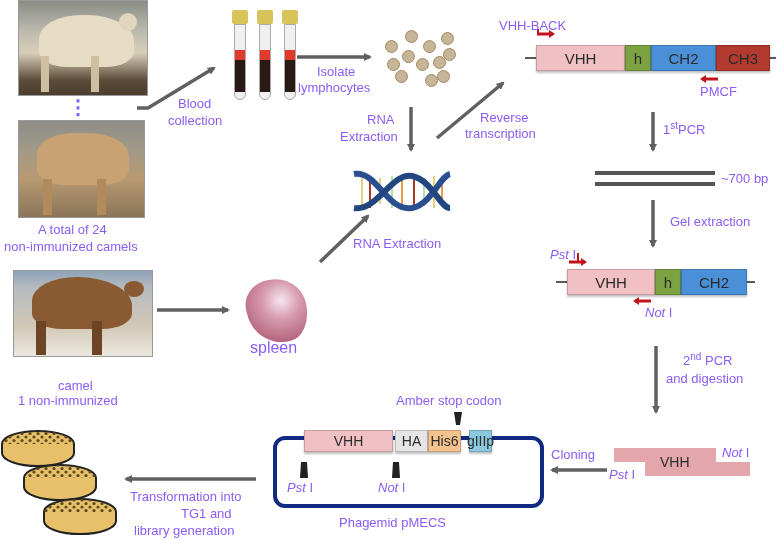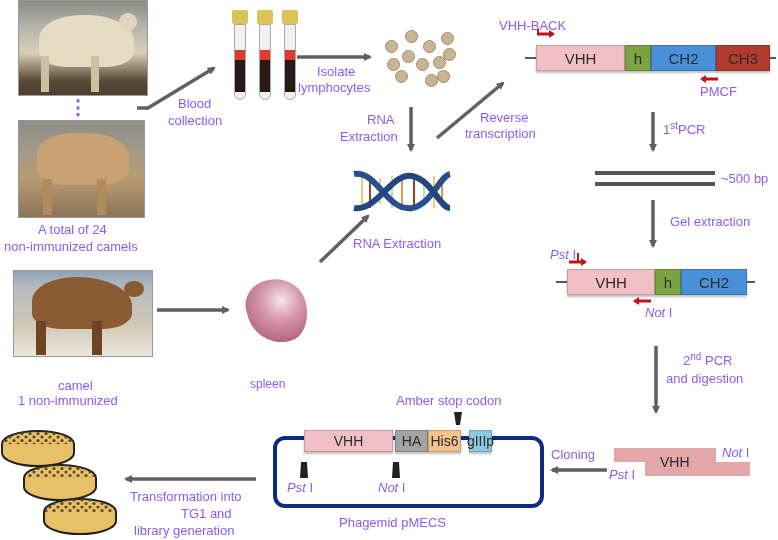--- a/index.html
+++ b/index.html
@@ -146,38 +146,38 @@
     <line x1="72" y1="10" x2="72" y2="38" stroke="#b8dcb0"></line>
     <line x1="82" y1="8" x2="82" y2="40" stroke="#e6d17a"></line>
     <line x1="90" y1="10" x2="90" y2="38" stroke="#e89a4a"></line>
   </g>
   <path d="M2,6 C25,2 35,44 60,40 C80,36 88,8 98,6" stroke="#2a4f8f" stroke-width="6" fill="none"></path>
   <path d="M2,40 C25,44 40,4 60,8 C80,12 88,40 98,40" stroke="#22467f" stroke-width="6" fill="none"></path>
 </svg>
 <div class="lbl" style="left:353px;top:236px;">RNA Extraction</div>
 
 <div class="abs" style="left:247px;top:279px;width:60px;height:64px;border-radius:45% 55% 40% 60% / 40% 50% 55% 60%;background:radial-gradient(circle at 60% 35%,#f5e6ee 0%,#d699ad 35%,#a8546e 90%);transform:rotate(-12deg);"></div>
-<div class="lbl" style="left:250px;top:377px;font-size:12px;">spleen</div>
+<div class="lbl" style="left:250px;top:340px;font-size:16px;">spleen</div>
 
 <div class="lbl" style="left:480px;top:110px;">Reverse</div>
 <div class="lbl" style="left:465px;top:126px;">transcription</div>
 
 <div class="lbl" style="left:499px;top:18px;">VHH-BACK</div>
 <div class="abs" style="left:536px;top:45px;width:238px;height:26px;">
   <div class="seg" style="left:0;width:89px;background:#f1c0c4;">VHH</div>
   <div class="seg" style="left:89px;width:26px;background:#7ca341;">h</div>
   <div class="seg" style="left:115px;width:65px;background:#4a90d9;">CH2</div>
   <div class="seg" style="left:180px;width:54px;background:#b33a2e;">CH3</div>
 </div>
 <div class="lbl" style="left:700px;top:84px;">PMCF</div>
 
 <div class="lbl" style="left:663px;top:118px;text-align:right;">
   <span>1</span><sup style="font-size:10px;">st</sup><span>PCR</span>
 </div>
-<div class="lbl" style="left:721px;top:171px;">~500 bp</div>
+<div class="lbl" style="left:721px;top:171px;">~700 bp</div>
 <div class="lbl" style="left:670px;top:214px;">Gel extraction</div>
 
 <div class="lbl" style="left:550px;top:247px;">
   <span class="it">Pst</span><span> I</span>
 </div>
 <div class="abs" style="left:567px;top:269px;width:180px;height:26px;">
   <div class="seg" style="left:0;width:88px;background:#f1c0c4;">VHH</div>
   <div class="seg" style="left:88px;width:26px;background:#7ca341;">h</div>
   <div class="seg" style="left:114px;width:66px;background:#4a90d9;">CH2</div>
 </div>
@@ -197,21 +197,21 @@
   <span class="it">Not</span><span> I</span>
 </div>
 <div class="lbl" style="left:609px;top:467px;">
   <span class="it">Pst</span><span> I</span>
 </div>
 <div class="lbl" style="left:551px;top:447px;">Cloning</div>
 
 <div class="lbl" style="left:396px;top:393px;">Amber stop codon</div>
 <div class="abs" style="left:304px;top:430px;width:204px;height:22px;">
   <div class="seg" style="left:0;width:89px;height:22px;font-size:14px;background:#f1c0c4;">VHH</div>
-  <div class="seg" style="left:91px;width:33px;height:22px;font-size:14px;background:#a3a3a3;">HA</div>
+  <div class="seg" style="left:91px;width:33px;height:22px;font-size:14px;background:#e5e5e5;">HA</div>
   <div class="seg" style="left:124px;width:33px;height:22px;font-size:14px;background:#f4c38d;">His6</div>
   <div class="seg" style="left:165px;width:23px;height:22px;font-size:14px;background:#8cc9e0;">gIIIp</div>
 </div>
 <div class="lbl" style="left:287px;top:480px;">
   <span class="it">Pst</span><span> I</span>
 </div>
 <div class="lbl" style="left:378px;top:480px;">
   <span class="it">Not</span><span> I</span>
 </div>
 <div class="lbl" style="left:339px;top:515px;">Phagemid pMECS</div>

